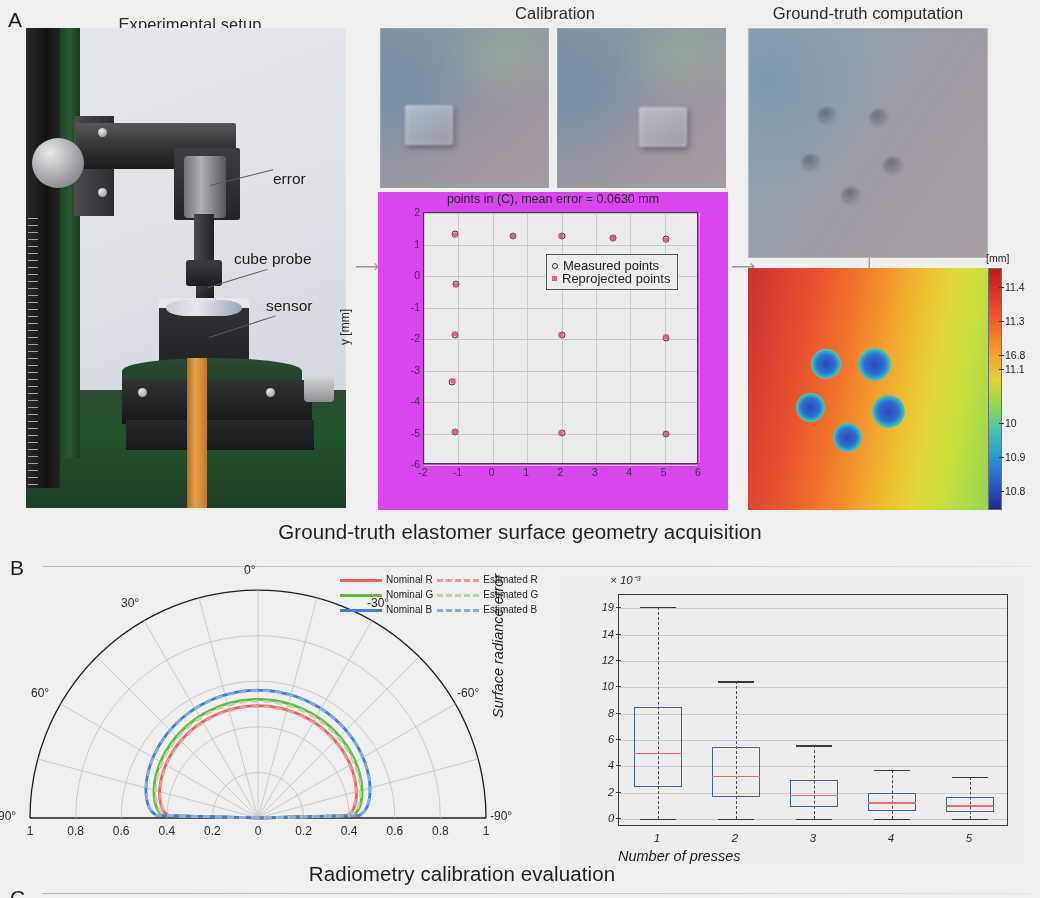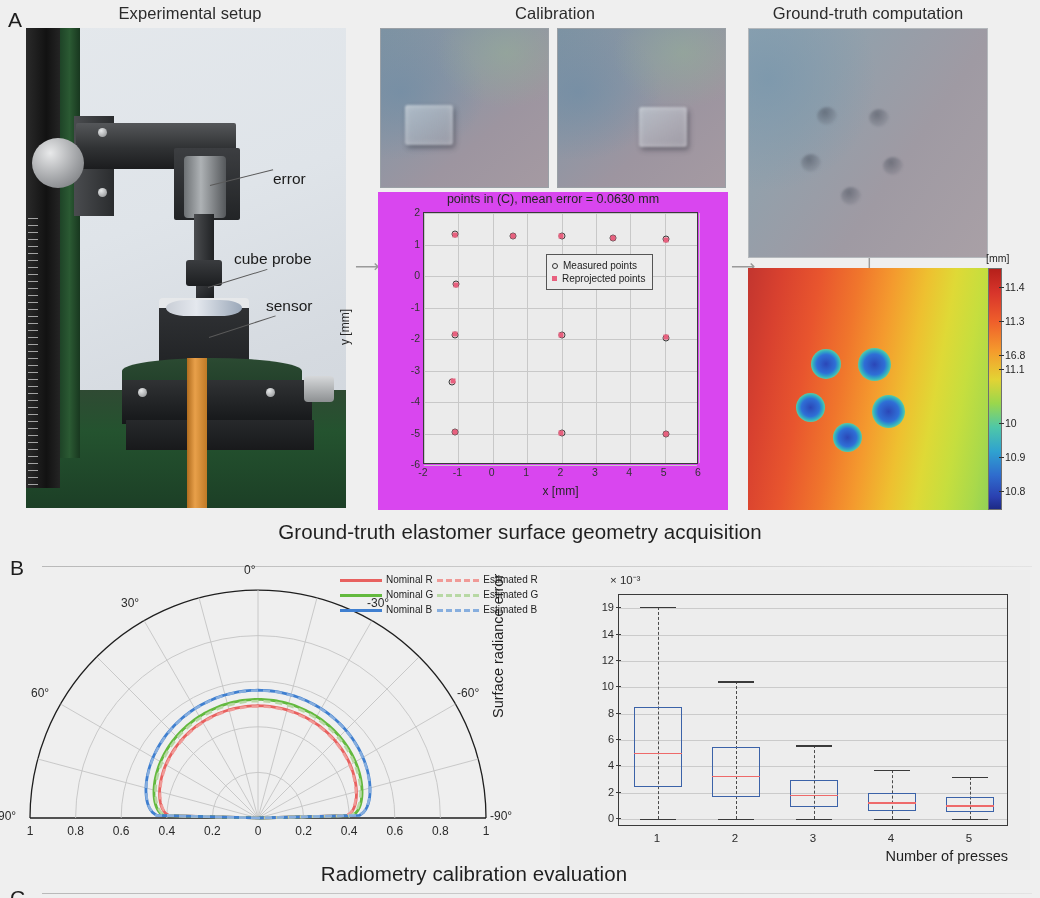--- a/index.html
+++ b/index.html
@@ -30,21 +30,21 @@
   }
 
   
   .col-title {
     position: absolute;
     font-size: 16.5px;
     color: #2b2b2b;
     text-align: center;
     letter-spacing: .1px;
   }
-  #title-setup { left: 40px;  top: 4px;  width: 300px; }
+  #title-setup { left: 40px;  top: 15px;  width: 300px; }
   #title-calib { left: 380px; top: 4px;  width: 350px; }
   #title-gt    { left: 748px; top: 4px;  width: 240px; }
 
   
   #setup-photo {
     position: absolute; left: 26px; top: 28px;
     width: 320px; height: 480px;
     overflow: hidden;
     background: #d9dde1;
   }
@@ -224,21 +224,21 @@
   .pt-reproj {
     position:absolute; width:5px; height:5px;
     background:#e8607e;
     transform: translate(-50%,-50%);
   }
   #calib-legend {
     position:absolute;
     left:168px; top:62px;
     background:#ececec; border:1px solid #555;
     padding:4px 7px 4px 5px;
-    font-size:10px; color:#222;
+    font-size:13px; color:#222;
     line-height:13px;
   }
   #calib-legend .lrow { display:flex; align-items:center; gap:5px; white-space:nowrap; }
   .lg-circ { width:6px;height:6px;border:1px solid #333;border-radius:50%; display:inline-block;}
   .lg-sq   { width:5px;height:5px;background:#e8607e; display:inline-block;}
 
   
   #gt-img {
     position:absolute; left:748px; top:28px; width:240px; height:230px;
     border:1px solid #b4b8bc;
@@ -301,21 +301,21 @@
 
   
   .caption {
     position:absolute;
     text-align:center;
     font-size:20.5px;
     color:#1f1f1f;
     letter-spacing:.1px;
   }
   #cap-a { left:0; top:520px; width:1040px; }
-  #cap-b { left:12px; top:862px; width:924px; }
+  #cap-b { left:0; top:862px; width:924px; }
 
   
   #polar-wrap {
     position:absolute; left:10px; top:570px; width:530px; height:290px;
   }
   #polar-legend {
     position:absolute; left:330px; top:2px;
     font-size:10px; color:#222; line-height:15px;
   }
   #polar-legend table { border-collapse:collapse; }
@@ -334,20 +334,21 @@
   }
   .polar-rtick {
     position:absolute; font-size:12px; color:#2a2a2a;
     transform: translateX(-50%);
   }
 
   
   #box-wrap {
     position:absolute; left:560px; top:570px; width:470px; height:300px;
     background:#ededed;
+    font-style:italic;
   }
   #box-axes {
     position:absolute; left:58px; top:24px; width:390px; height:232px;
     background:#ededed;
     border:1px solid #3a3a3a;
   }
   .bg-h { position:absolute; left:0; right:0; height:1px; background:#cbcbcb; }
   .bx-ytick {
     position:absolute; left:32px; width:22px; text-align:right;
     font-size:11px; color:#2b2b2b; transform:translateY(-50%);
@@ -359,21 +360,21 @@
   .bx-xtick {
     position:absolute; top:262px; font-size:11.5px; color:#2b2b2b;
     transform:translateX(-50%);
   }
   #bx-exp {
     position:absolute; left:50px; top:2px;
     font-size:11.5px; color:#2b2b2b;
   }
   #bx-xlabel {
     position:absolute; left:58px; width:390px; top:278px;
-    text-align:right; font-size:14.5px; color:#1f1f1f;
+    text-align:left; font-size:14.5px; color:#1f1f1f;
   }
   #bx-ylabel {
     position:absolute; left:-62px; top:140px;
     font-size:14.5px; color:#1f1f1f;
     transform: rotate(-90deg); transform-origin: left center;
   }
   .bx-box {
     position:absolute; border:1.3px solid #3b62a8; background:transparent;
   }
   .bx-median { position:absolute; height:1.6px; background:#ee6a6a; }
@@ -438,21 +439,20 @@
   <div class="tac-bg"></div>
   <div class="cube-imprint" style="left:24px; top:76px;"></div>
 </div>
 <div id="calib-img-2">
   <div class="tac-bg"></div>
   <div class="cube-imprint" style="left:81px; top:78px;"></div>
 </div>
 
 <div id="calib-plot">
   <div class="plot-title">points in (C), mean error = 0.0630 mm</div>
-  <div class="axlabel-x">x [mm]</div>
   <div class="axlabel-y">y [mm]</div>
   <div id="calib-axes">
       <div class="grid-v" style="left: 0px;"></div>
       <div class="grid-v" style="left: 34.375px;"></div>
       <div class="grid-v" style="left: 68.75px;"></div>
       <div class="grid-v" style="left: 103.125px;"></div>
       <div class="grid-v" style="left: 137.5px;"></div>
       <div class="grid-v" style="left: 171.875px;"></div>
       <div class="grid-v" style="left: 206.25px;"></div>
       <div class="grid-v" style="left: 240.625px;"></div>

